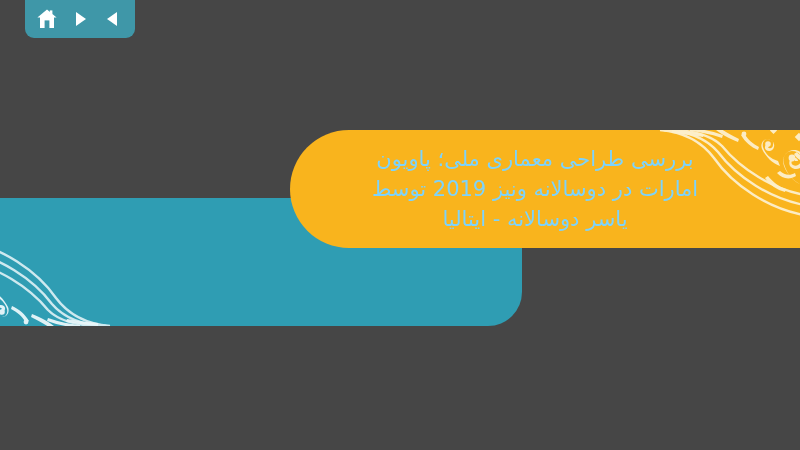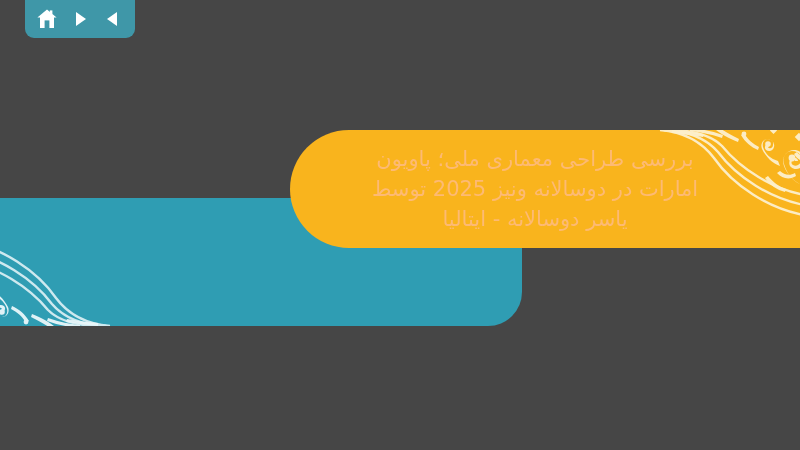--- a/index.html
+++ b/index.html
@@ -94,21 +94,21 @@
     height: 114px;
     display: flex;
     flex-direction: column;
     align-items: center;
     justify-content: center;
     text-align: center;
     direction: rtl;
     z-index: 5;
   }
   .title-line {
-    color: #fdba74;
+    color: #7dd3fc;
     font-size: 21px;
     line-height: 30px;
     font-weight: 400;
     white-space: nowrap;
     letter-spacing: 0px;
   }
 </style>
 </head>
 <body>
 
@@ -186,17 +186,17 @@
         <path d="M171 46 c-6 4 -14 3 -19 -3 l3 -2 c4 4 10 5 15 2 Z"></path>
         <path d="M183 32 c-6 0 -11 -3 -14 -8 l3 -2 c3 4 7 6 12 6 Z"></path>
         <path d="M79 4 c-12 -2 -22 -3 -32 -4 l0 3 c10 1 20 2 31 4 Z"></path>
         <path d="M160 62 c-8 -2 -15 -7 -20 -14 l3 -2 c5 6 11 11 18 13 Z"></path>
       </g>
     </svg>
   </div>
 
   <div class="title-block">
     <div class="title-line">بررسی طراحی معماری ملی؛ پاویون</div>
-    <div class="title-line">امارات در دوسالانه ونیز 2025 توسط</div>
+    <div class="title-line">امارات در دوسالانه ونیز 2019 توسط</div>
     <div class="title-line">یاسر دوسالانه - ایتالیا</div>
   </div>
 
 </div>
 
 </body></html>

